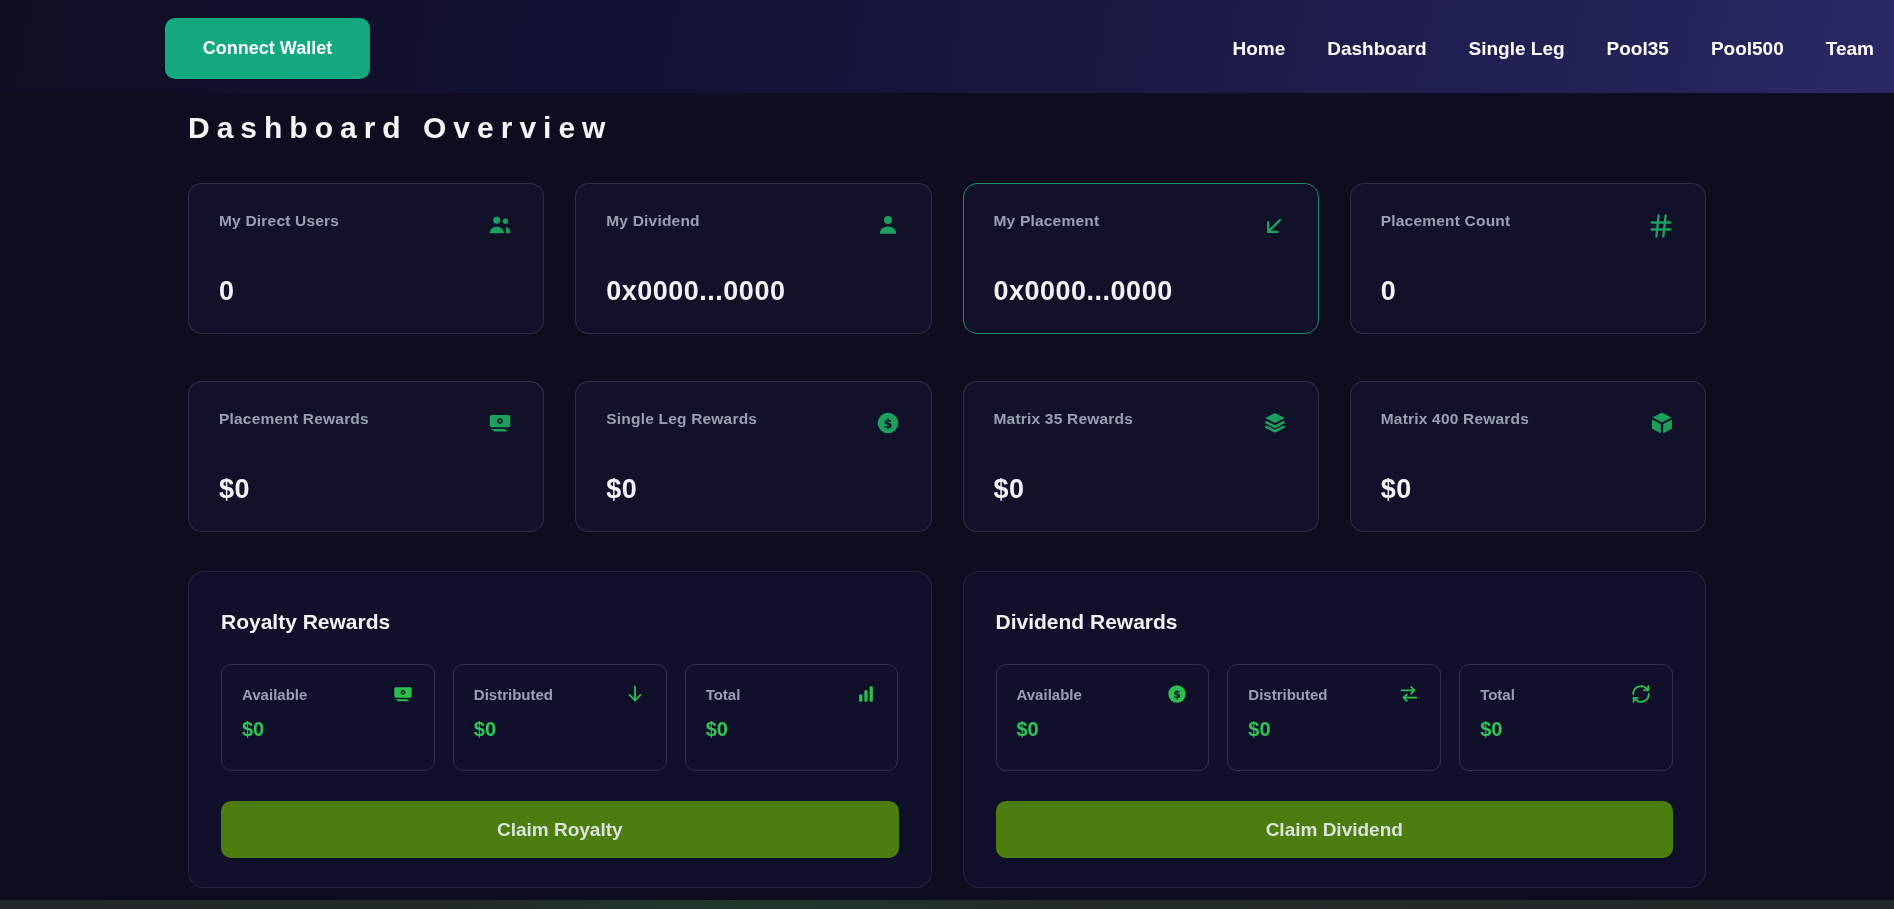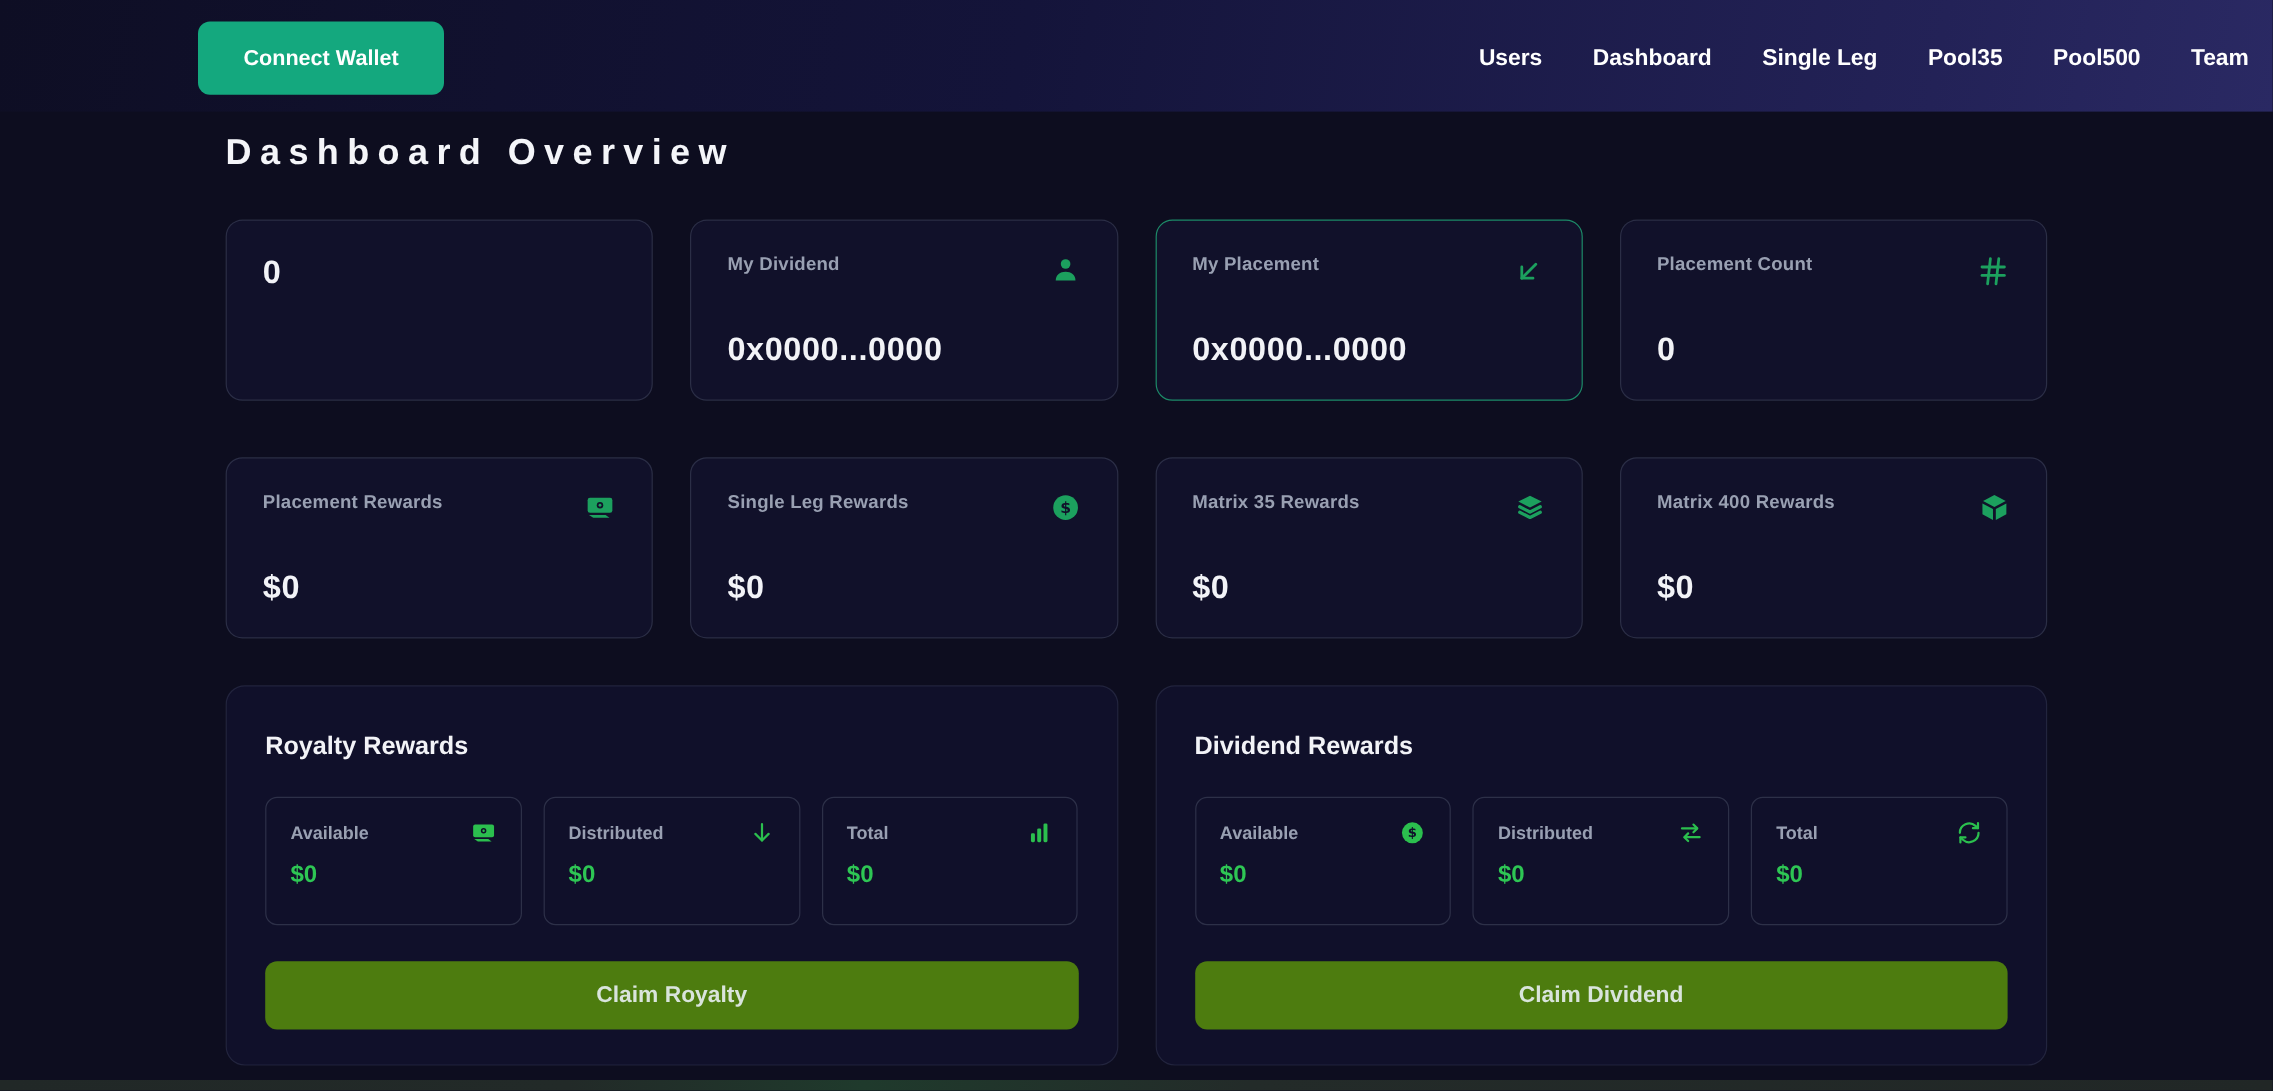--- a/index.html
+++ b/index.html
@@ -159,35 +159,46 @@
     width: 100%; height: 9px;
     background: linear-gradient(90deg, #212827 0%, #222a28 25%, #1f3a2c 38%, #232b29 55%, #212726 100%);
   }
 </style>
 </head>
 <body>
 
 <header class="navbar">
   <button class="connect-btn">Connect Wallet</button>
   <nav class="nav-links">
-    <a href="#">Users</a>
+    <a href="#">Home</a>
     <a href="#">Dashboard</a>
     <a href="#">Single Leg</a>
     <a href="#">Pool35</a>
     <a href="#">Pool500</a>
     <a href="#">Team</a>
   </nav>
 </header>
 
 <main class="content">
   <h1 class="page-title">Dashboard Overview</h1>
 
   <section class="cards-grid">
 
     <div class="card">
+      <div class="card-head">
+        <span class="card-label">My Direct Users</span>
+        <span class="icon">
+          <svg viewBox="0 0 24 24" fill="currentColor">
+            <circle cx="9" cy="7.6" r="3.3"></circle>
+            <path d="M2.4 19.6c0-3.7 3-6.1 6.6-6.1s6.6 2.4 6.6 6.1z"></path>
+            <circle cx="17" cy="8.6" r="2.5"></circle>
+            <path d="M17.6 19.6h4c0-3-1.7-5.1-4.5-5.7.6 1.7.6 3.9.5 5.7z"></path>
+          </svg>
+        </span>
+      </div>
       <div class="card-value">0</div>
     </div>
 
     <div class="card">
       <div class="card-head">
         <span class="card-label">My Dividend</span>
         <span class="icon">
           <svg viewBox="0 0 24 24" fill="currentColor">
             <circle cx="12" cy="7.4" r="3.7"></circle>
             <path d="M4.4 20c0-4.1 3.4-6.7 7.6-6.7s7.6 2.6 7.6 6.7z"></path>

